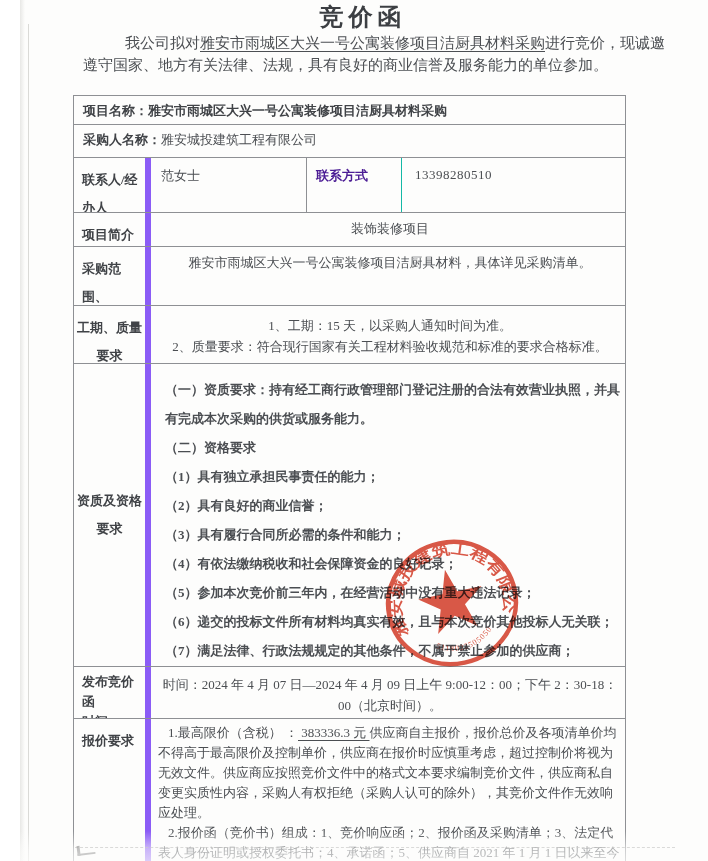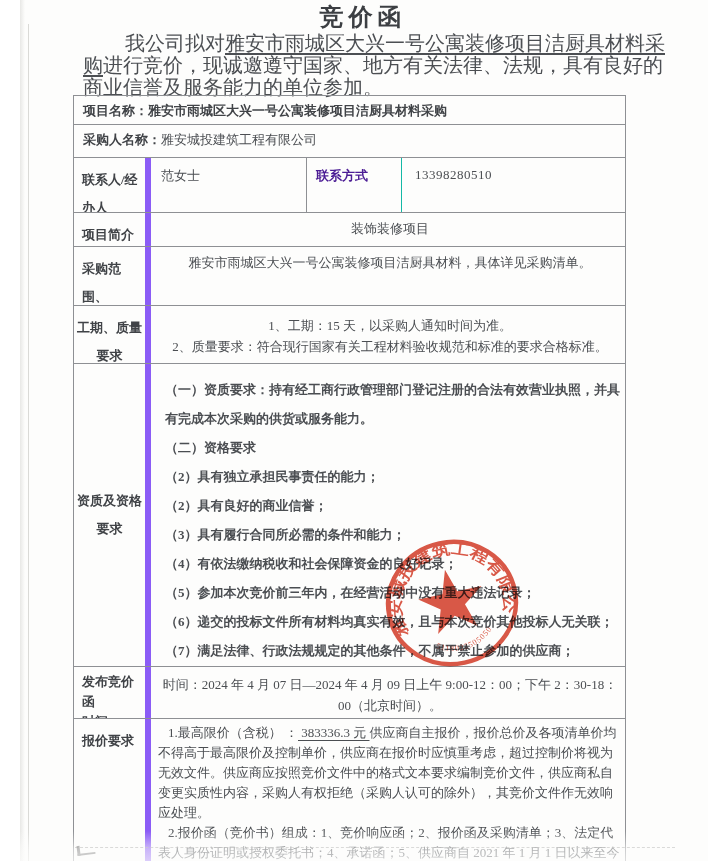--- a/index.html
+++ b/index.html
@@ -11,21 +11,21 @@
   .scan-line{position:absolute;left:8px;top:24px;width:1px;height:837px;background:#cdcdcb;opacity:.75;}
   .cut-line{position:absolute;left:55px;top:847px;width:600px;border-top:1px dashed #9a9a98;opacity:.7;}
   .haze{position:absolute;left:0;top:831px;width:708px;height:30px;pointer-events:none;
         background:linear-gradient(to bottom,rgba(253,253,252,0),rgba(253,253,252,.55) 60%,rgba(253,253,252,.7));}
   .smudge{position:absolute;left:57px;top:845px;width:15px;height:8px;opacity:.75;
           border-left:3px solid #4e4e4e;border-bottom:2px solid #4e4e4e;transform:rotate(-7deg);}
   
   .title{position:absolute;top:1px;left:48px;width:590px;margin:0;text-align:center;
          font-size:24px;font-weight:bold;letter-spacing:5px;color:#3c3f43;}
   .intro{position:absolute;top:32px;left:63px;width:592px;margin:0;
-         font-size:20px;line-height:22px;text-indent:42px;color:#4c4f53;}
+         font-size:15px;line-height:22px;text-indent:42px;color:#4c4f53;}
   .u{text-decoration:underline;text-underline-offset:3px;}
   
   .tbl{position:absolute;left:53px;top:95px;width:553px;box-sizing:border-box;
        border:1px solid #8e9094;border-bottom:none;font-size:13px;}
   .row{display:flex;box-sizing:border-box;border-bottom:1px solid #8e9094;overflow:hidden;}
   .h1{height:29px}.h2{height:33px}.h3{height:55px}.h4{height:34px}.h5{height:59px}
   .h6{height:58px}.h7{height:303px}.h8{height:52px}.h9{height:143px;border-bottom:none;}
   .lab{flex:0 0 77px;box-sizing:border-box;border-right:6px solid #8b5cf6;
        padding:8px 3px 0 8px;font-weight:bold;color:#404347;white-space:pre-line;line-height:28px;}
   .lab.ctr{text-align:center;padding-left:3px;}
@@ -98,21 +98,21 @@
         <div class="ln">2、质量要求：符合现行国家有关工程材料验收规范和标准的要求合格标准。</div>
       </div>
     </div>
 
     <div class="row h7">
       <div class="lab ctr mid">资质及资格
 要求</div>
       <div class="quals">
         <div class="q">（一）资质要求：持有经工商行政管理部门登记注册的合法有效营业执照，并具有完成本次采购的供货或服务能力。</div>
         <div class="q">（二）资格要求</div>
-        <div class="q">（2）具有独立承担民事责任的能力；</div>
+        <div class="q">（1）具有独立承担民事责任的能力；</div>
         <div class="q">（2）具有良好的商业信誉；</div>
         <div class="q">（3）具有履行合同所必需的条件和能力；</div>
         <div class="q">（4）有依法缴纳税收和社会保障资金的良好记录；</div>
         <div class="q">（5）参加本次竞价前三年内，在经营活动中没有重大违法记录；</div>
         <div class="q">（6）递交的投标文件所有材料均真实有效，且与本次竞价其他投标人无关联；</div>
         <div class="q">（7）满足法律、行政法规规定的其他条件，不属于禁止参加的供应商；</div>
       </div>
     </div>
 
     <div class="row h8">

